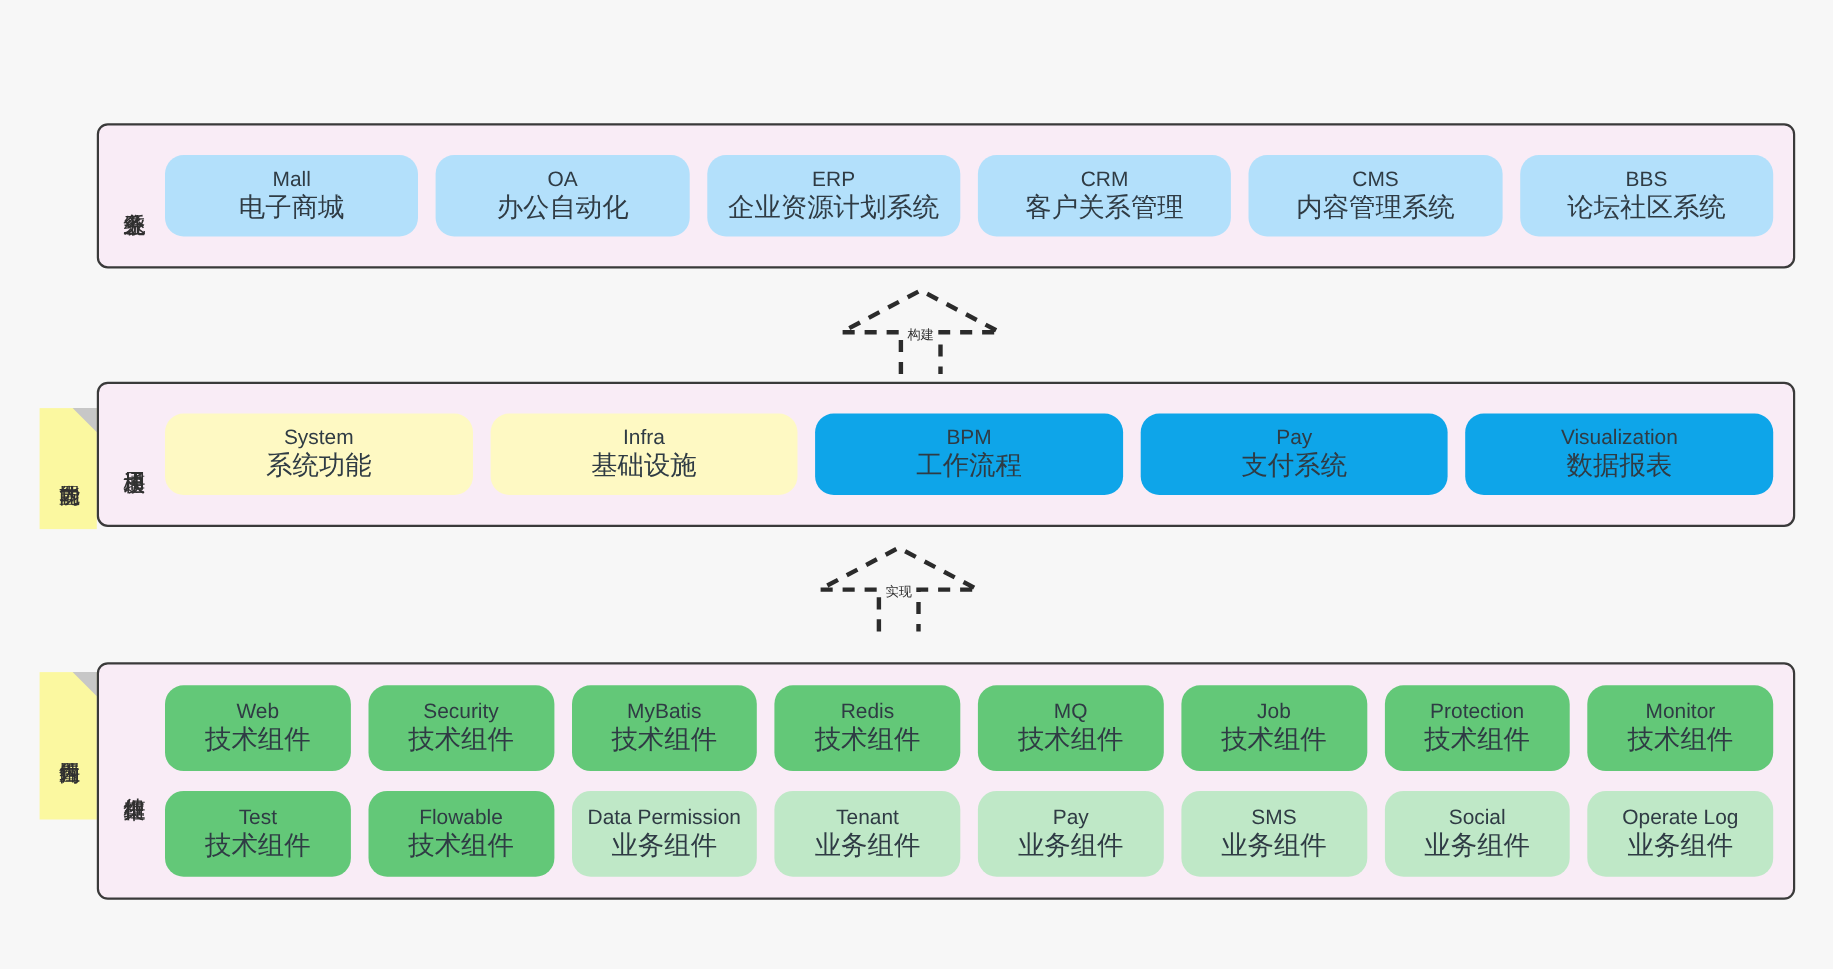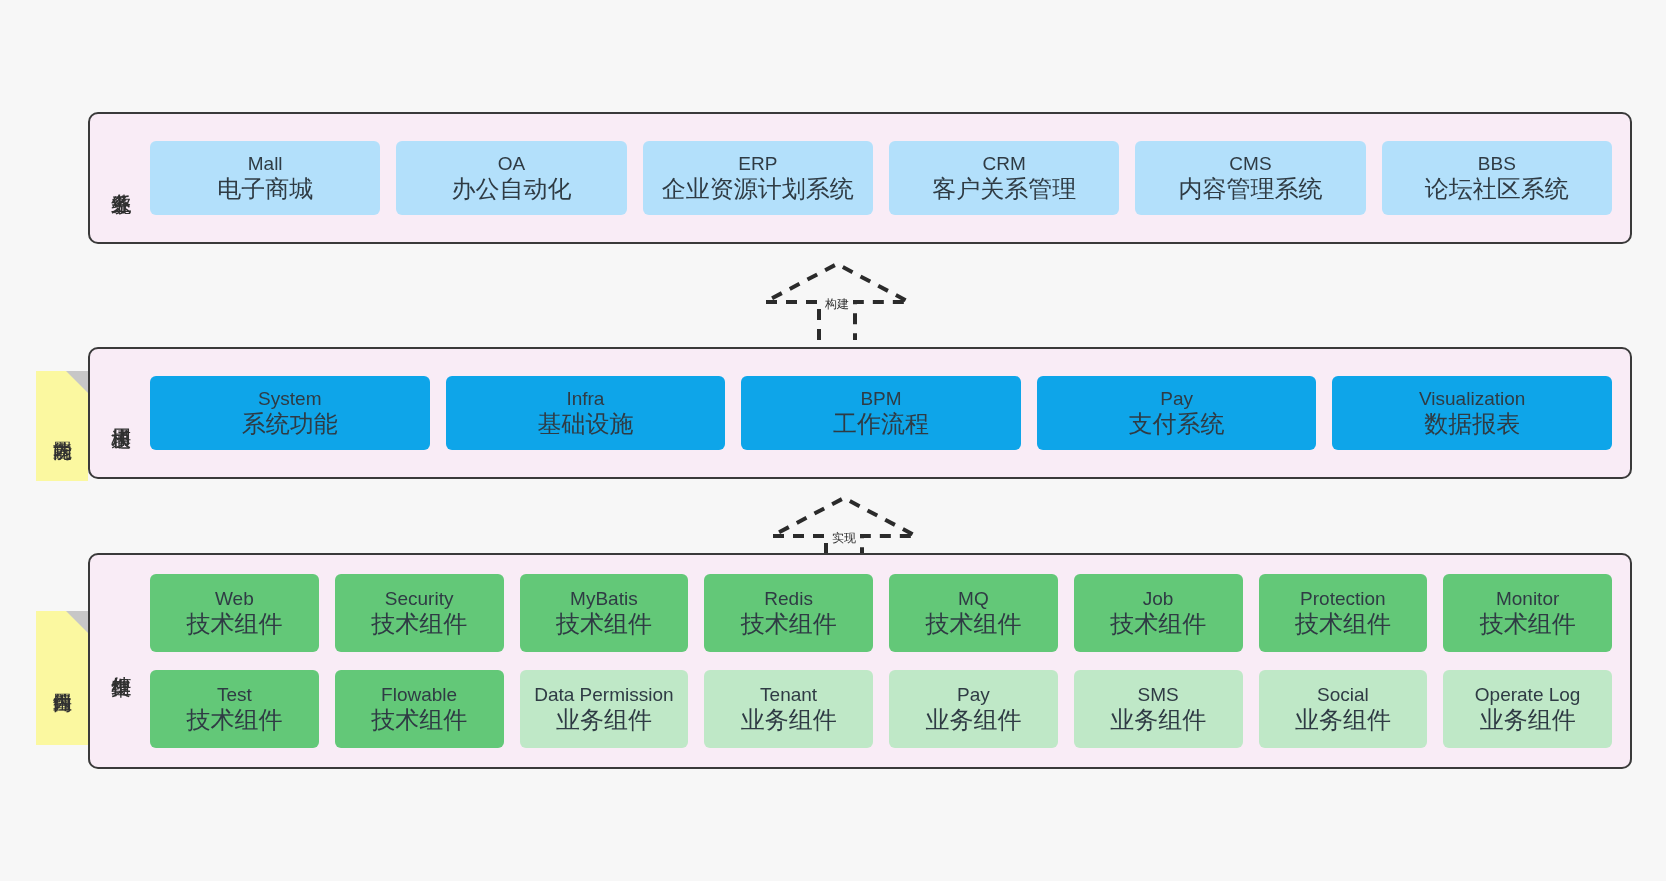--- a/index.html
+++ b/index.html
@@ -59,54 +59,54 @@
     padding: 0 18px 0 8px;
   }
 
   .row {
     display: flex;
     gap: 16px;
   }
 
   .cell {
     flex: 1 1 0;
-    border-radius: 6px;
+    border-radius: 17px;
     display: flex;
     flex-direction: column;
     align-items: center;
     justify-content: center;
     text-align: center;
     line-height: 1.18;
     box-sizing: border-box;
     padding: 4px 2px;
   }
   .cell .en {
     font-size: 19px;
     color: #2f3b44;
   }
   .cell .cn {
     font-size: 24px;
     color: #2f3b44;
   }
 
   
   .c-blue       { background: #b3e0fb; }
-  .c-red        { background: #0ea5e9; }
+  .c-red        { background: #fef9c3; }
   .c-pink       { background: #0ea5e9; }
   .c-green      { background: #63c878; }
   .c-lightgreen { background: #bfe8c7; }
 
   
   #band-business { left: 88px;  top: 112px; width: 1544px; height: 132px; }
   #band-business .cell { height: 74px; }
 
   #band-common   { left: 88px;  top: 347px; width: 1544px; height: 132px; }
   #band-common .cell { height: 74px; }
 
-  #band-framework{ left: 88px;  top: 553px; width: 1544px; height: 216px; }
+  #band-framework{ left: 88px;  top: 602px; width: 1544px; height: 216px; }
   #band-framework .cell { height: 78px; }
   #band-framework .band-title { font-size: 20px; }
 
   
   .sticky {
     position: absolute;
     background: #fbf8a0;
     width: 52px;
     box-sizing: border-box;
     display: flex;
@@ -140,21 +140,21 @@
   .gen-label {
     position: absolute;
     left: 0; right: 0;
     top: 38px;
     text-align: center;
     font-size: 12px;
     color: #303030;
     pointer-events: none;
   }
   #arrow-build   { left: 757px; top: 258px; }
-  #arrow-realize { left: 764px; top: 492px; }
+  #arrow-realize { left: 737px; top: 492px; }
 </style>
 </head>
 <body>
 
 <div class="canvas">
 
   <div class="band" id="band-business">
     <div class="band-title">业务系统</div>
     <div class="band-body">
       <div class="row">

